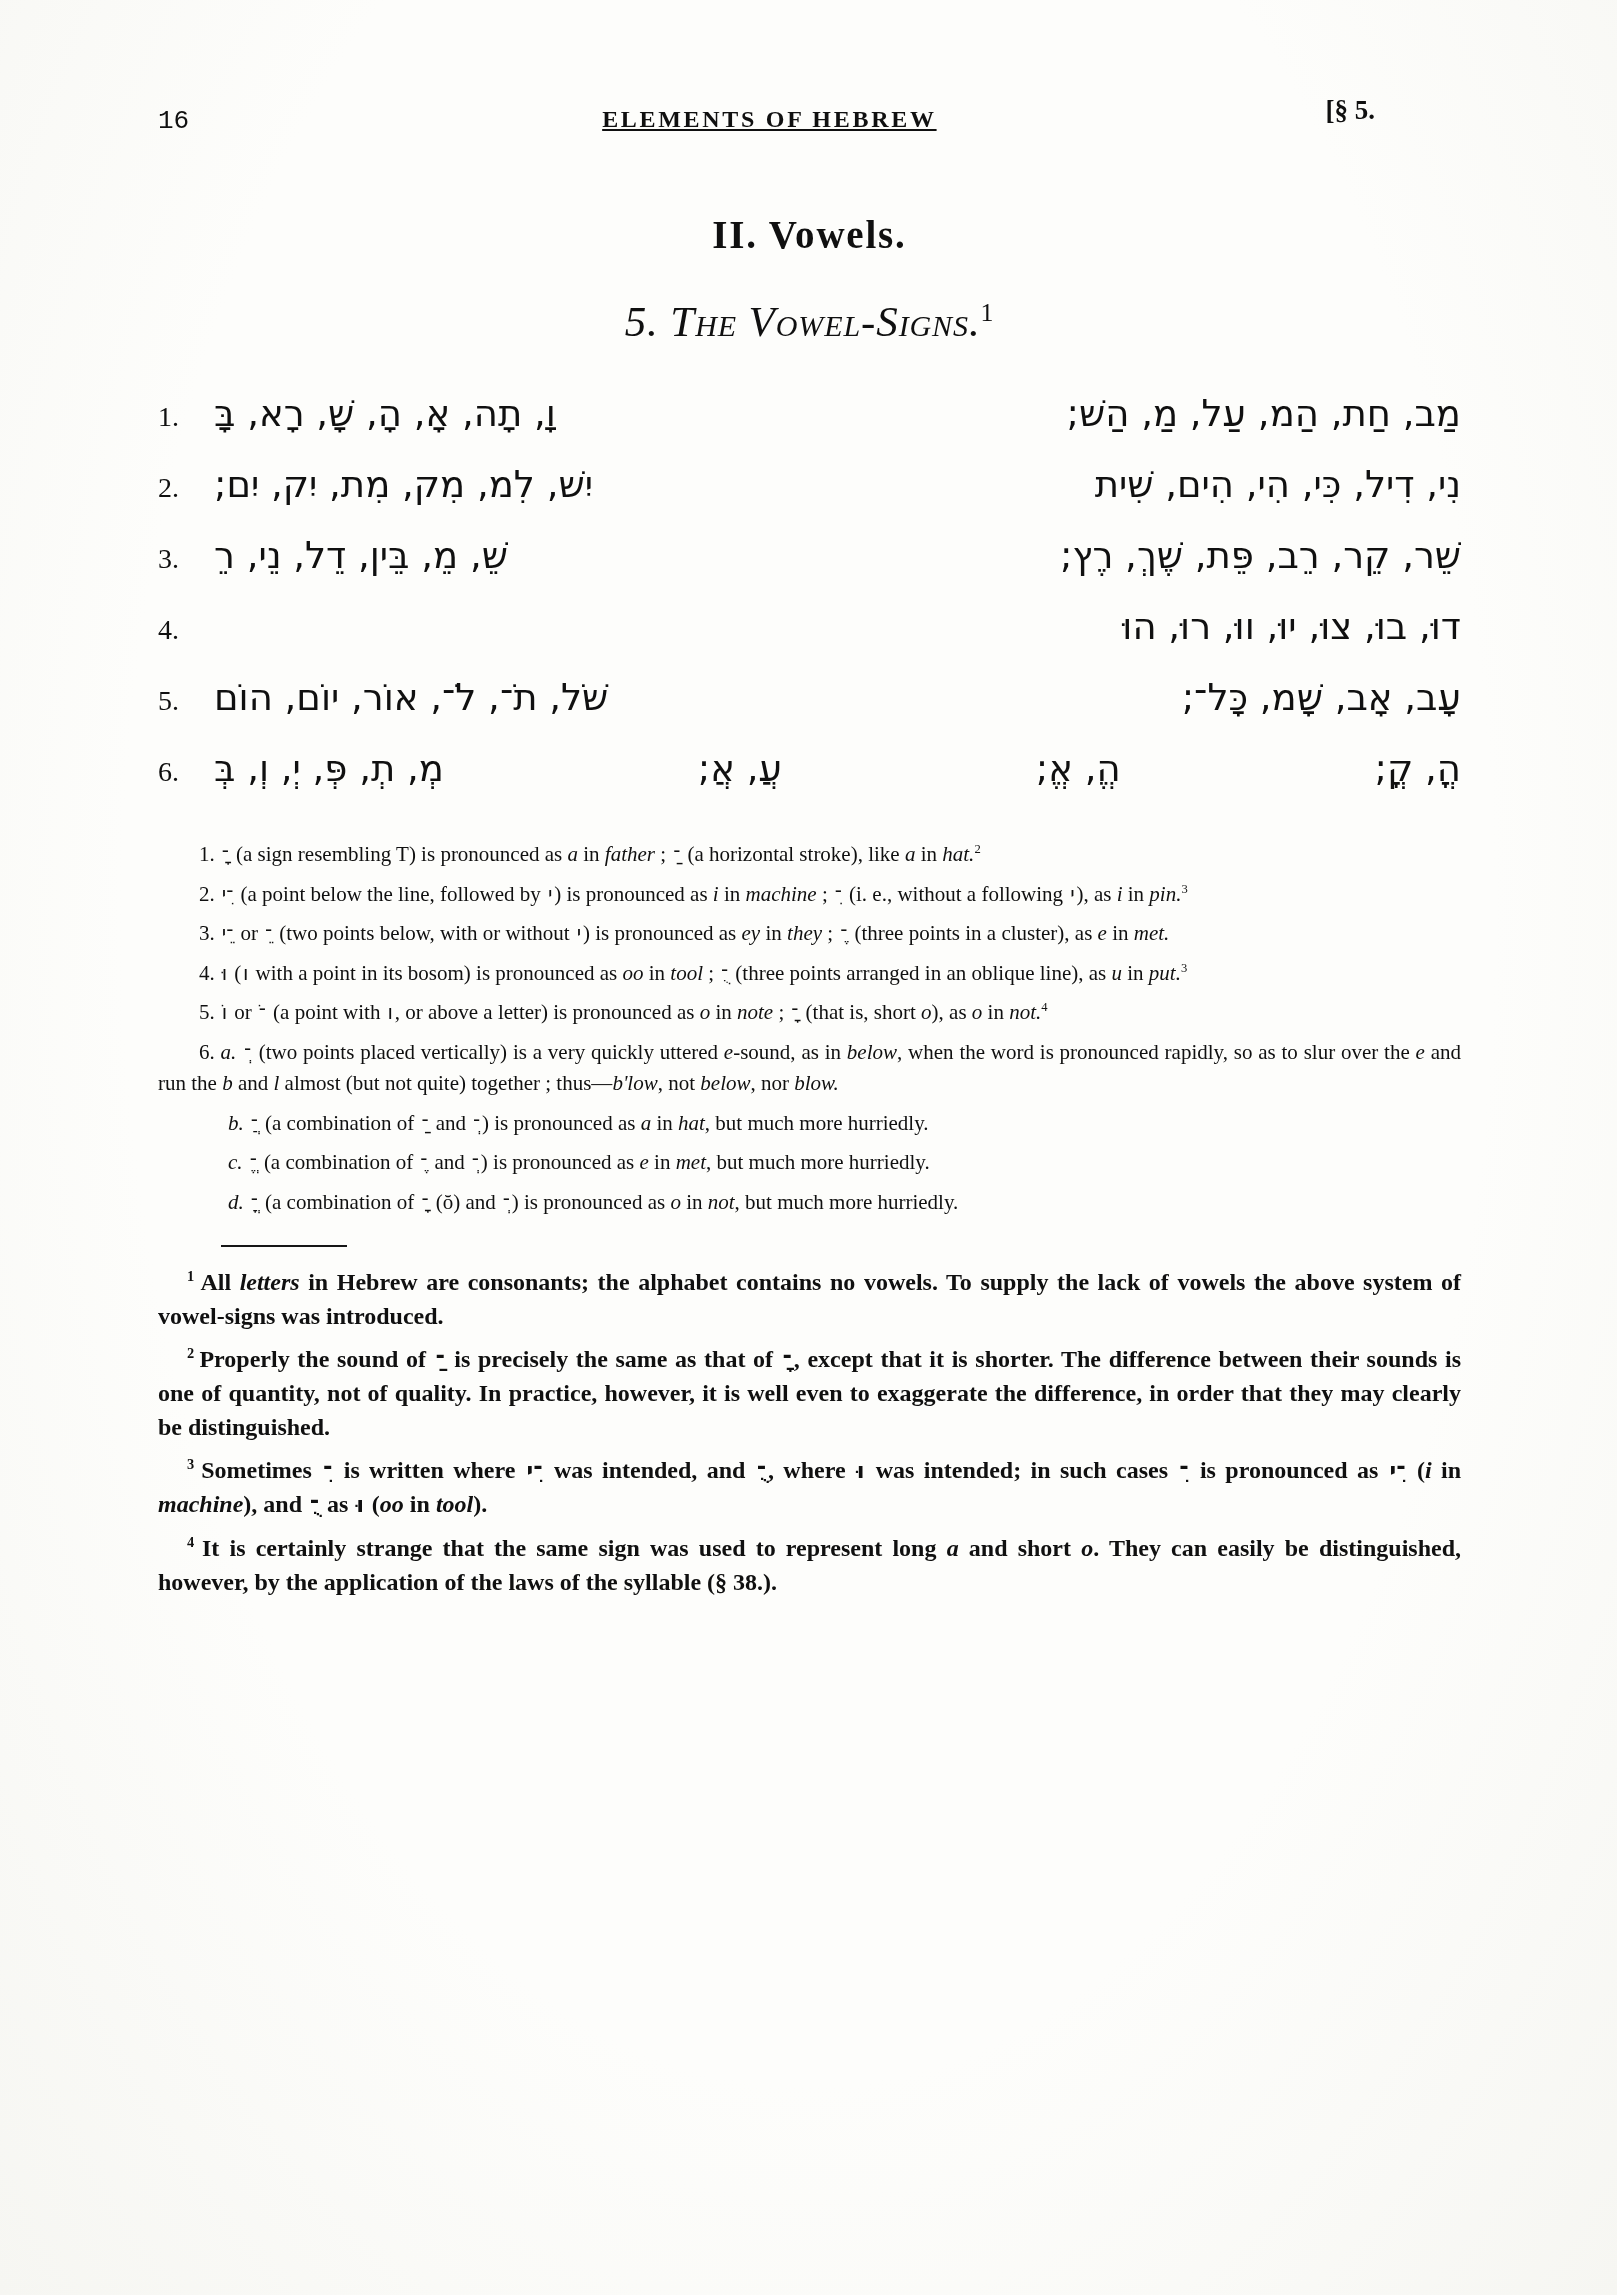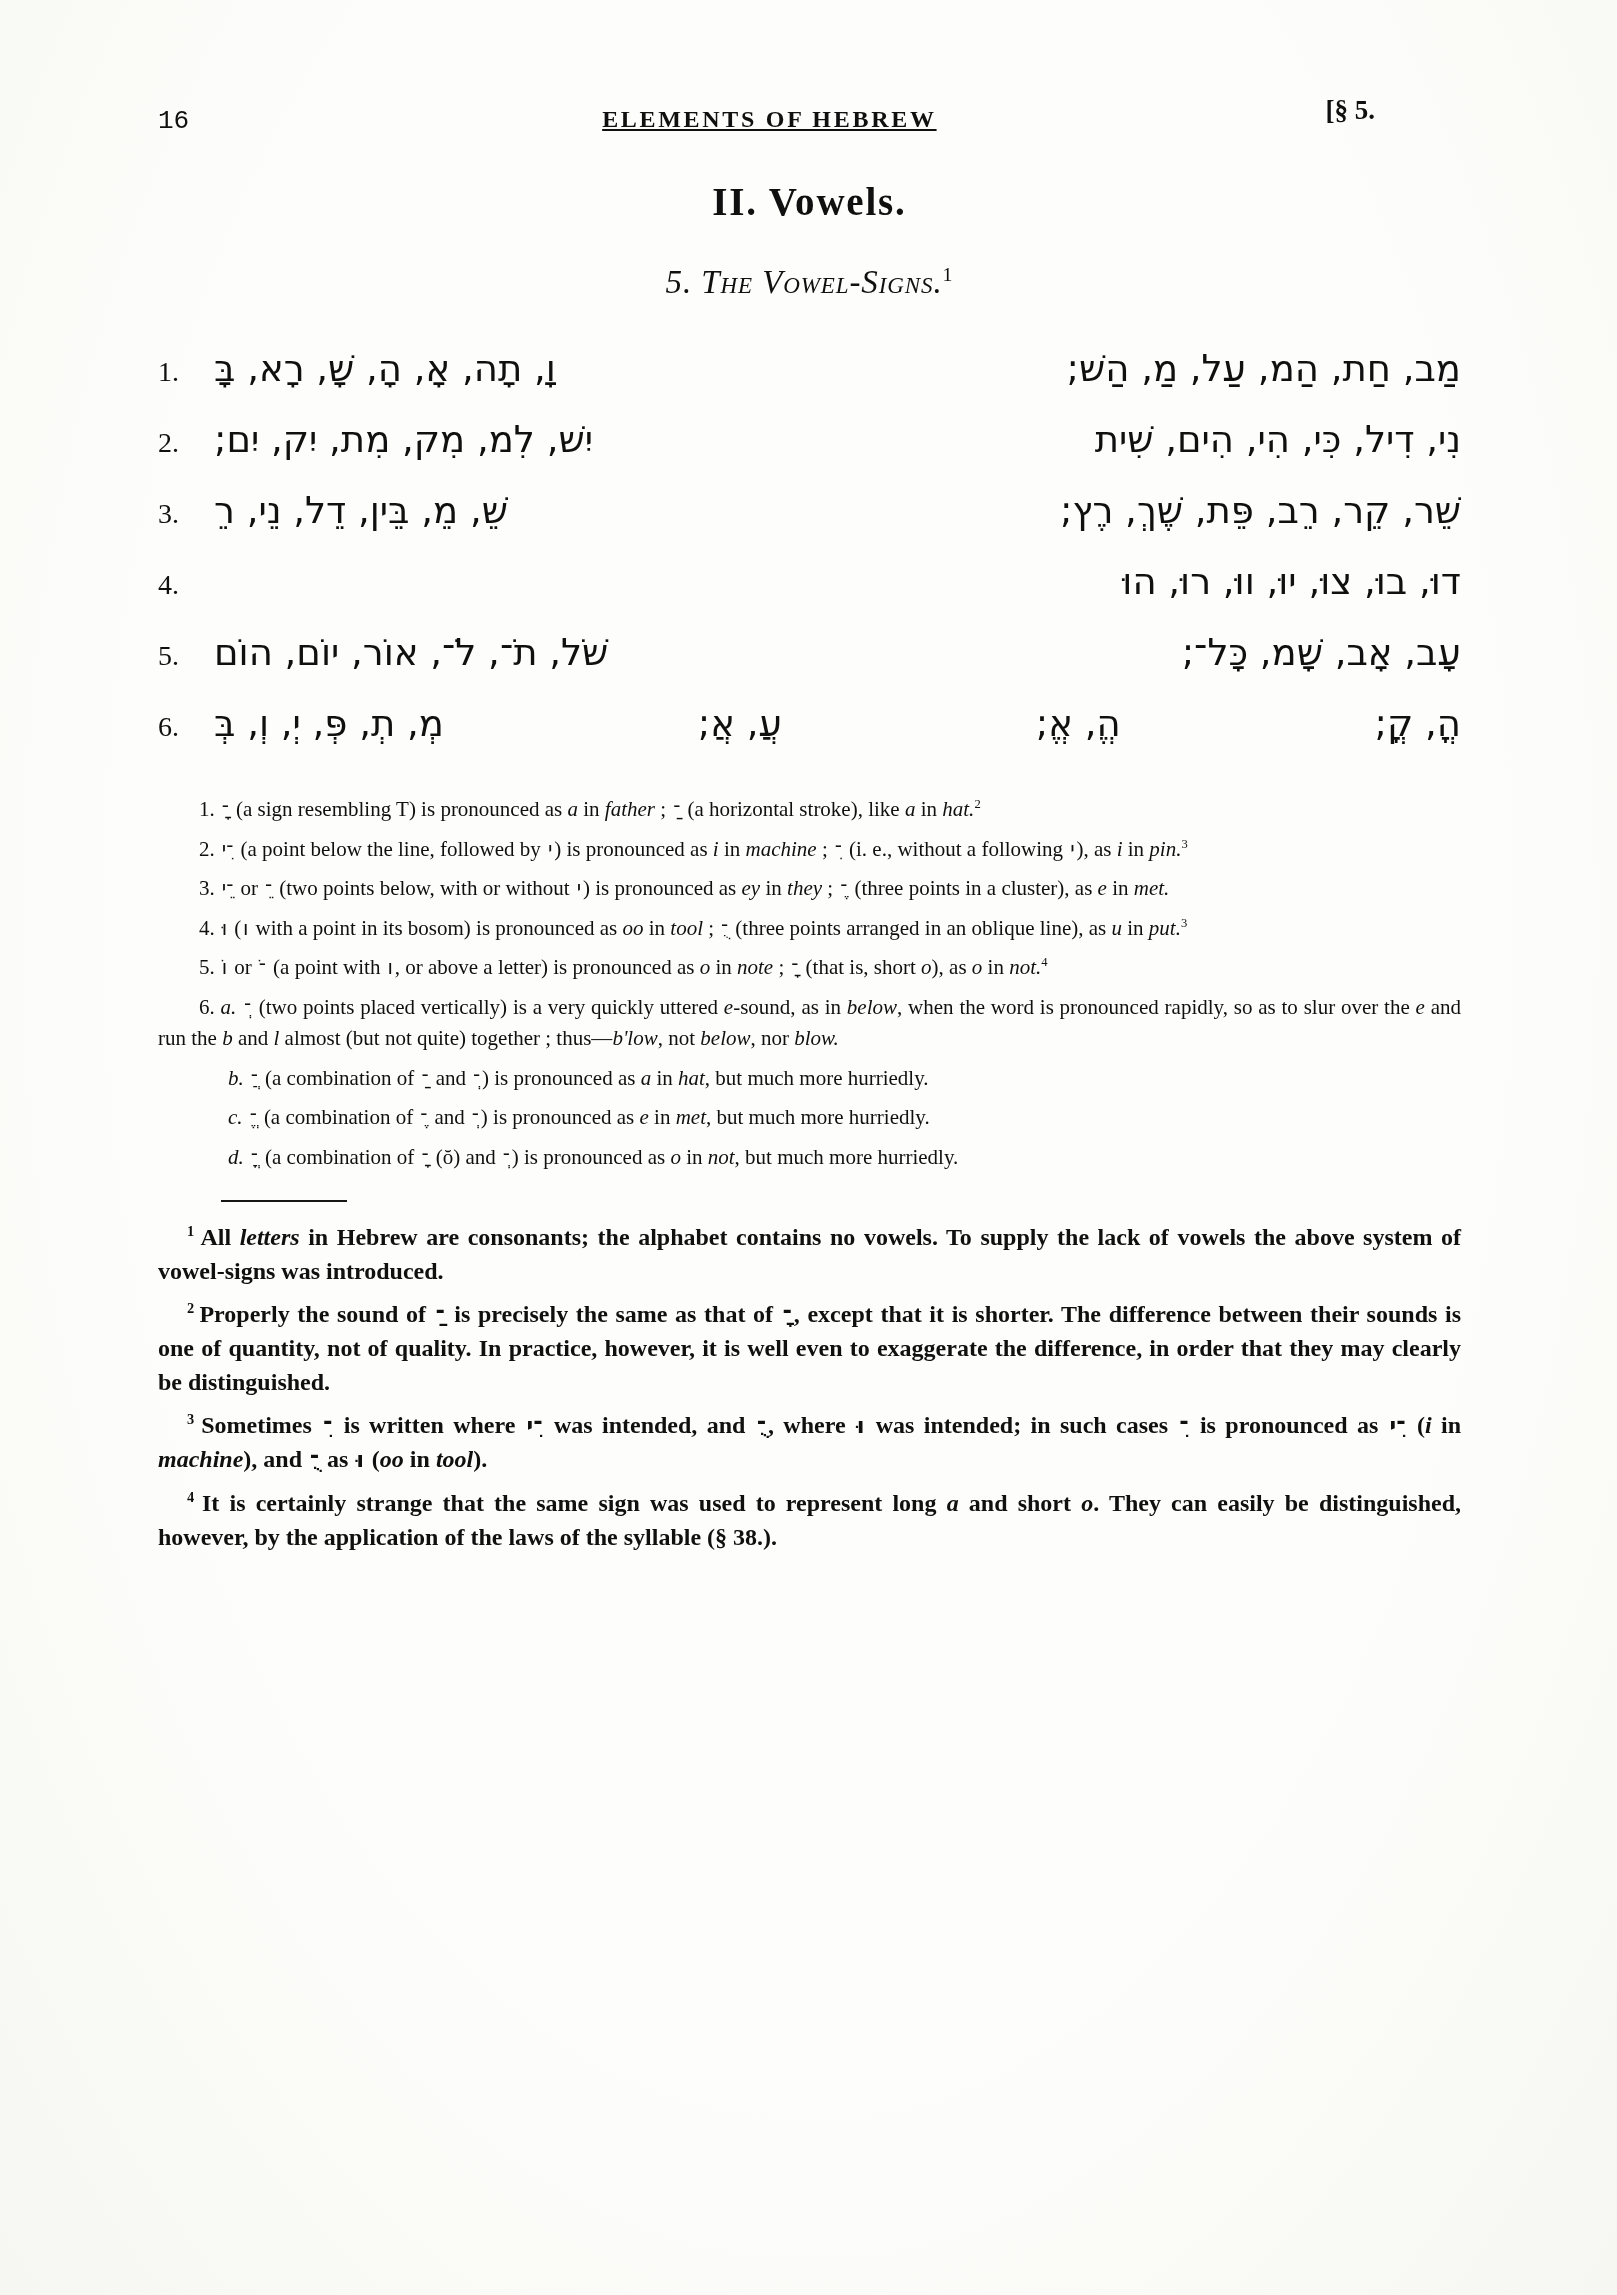--- a/index.html
+++ b/index.html
@@ -12,22 +12,22 @@
     radial-gradient(ellipse at 50% 40%, #fdfdfb 60%, #f6f6f2 100%);}
   .block{position:absolute;left:158px;top:106px;width:1303px;}
 
   
   .pagehead{position:relative;height:41px;font-size:26px;}
   .pagehead .pn{position:absolute;left:0;top:0;font-family:Liberation Mono, monospace;}
   .pagehead .running{position:absolute;left:50%;transform:translateX(-62%);top:0;
      letter-spacing:2.7px;font-weight:bold;font-size:24px;text-decoration:underline;}
   .pagehead .ref{position:absolute;right:86px;top:-10.8px;font-weight:bold;font-size:27px;}
 
-  .chapter{ text-align:center;margin-top:32px;font-size:39px;font-weight:bold;letter-spacing:1.8px;}
-  .section{ text-align:center;margin-top:40px;font-size:33px;font-style:italic;
+  .chapter{ text-align:center;margin-top:65px;font-size:39px;font-weight:bold;letter-spacing:1.8px;}
+  .section{ text-align:center;margin-top:40px;font-size:43px;font-style:italic;
             font-variant:small-caps;letter-spacing:0.9px;}
   .section .sup{font-style:normal;}
 
   
   .heb-block{margin-top:36px;}
   .heb-row{display:flex;align-items:baseline;height:71px;}
   .heb-num{width:56px;font-size:28px;flex:0 0 auto;}
   .heb-text{flex:1;direction:rtl;display:flex;justify-content:space-between;
      font-family:"DejaVu Sans",sans-serif;font-size:37px;line-height:63px;}
   .heb-text span{white-space:nowrap;}

